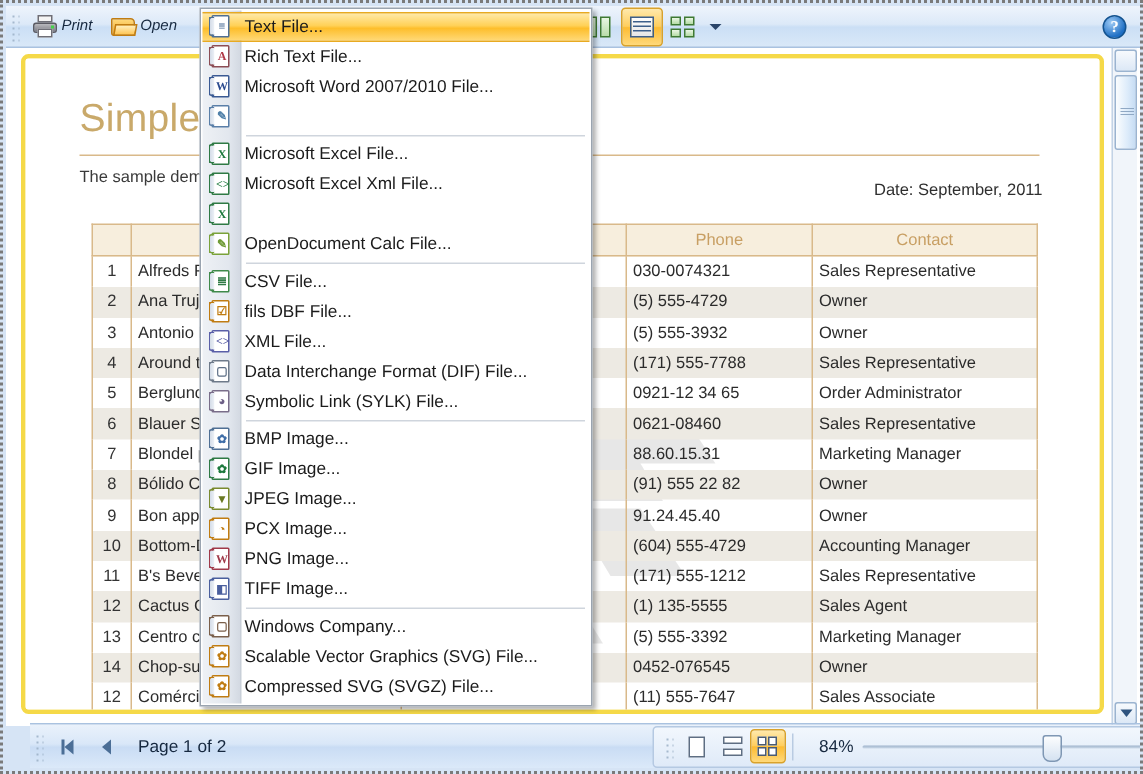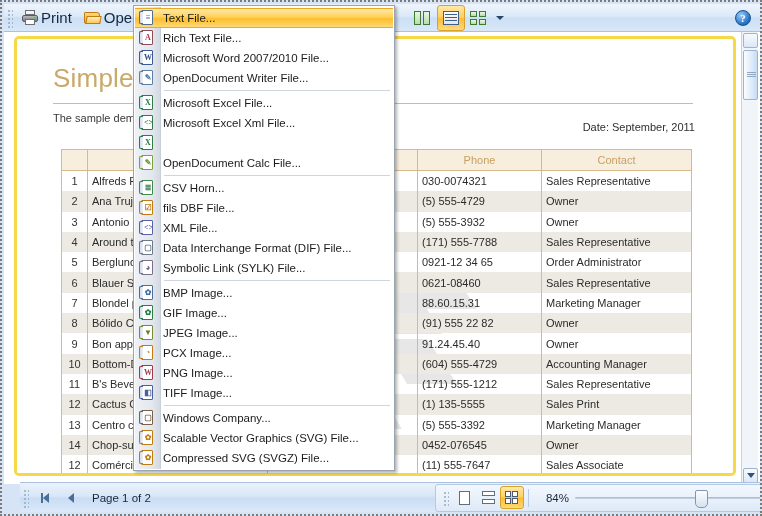--- a/index.html
+++ b/index.html
@@ -31,21 +31,21 @@
     width:7px;height:20px;margin:0 3px 0 2px;
     background-image:radial-gradient(circle,#9bb0c6 35%,transparent 36%);
     background-size:4px 4px;background-position:1px 1px;
     opacity:.85;flex:0 0 auto;
   }
   .tb-btn{
     height:24px;display:flex;align-items:center;gap:3px;
     padding:0 5px;border:1px solid transparent;border-radius:3px;
     color:#1b2b44;white-space:nowrap;flex:0 0 auto;cursor:default;
   }
-  .tb-btn .lbl{font-size:15px;color:#16283f;}
+  .tb-btn .lbl{font-size:10px;color:#16283f;font-style:italic;}
   .tb-icon-btn{
     width:26px;height:24px;display:flex;align-items:center;justify-content:center;
     border:1px solid transparent;border-radius:3px;flex:0 0 auto;
   }
   .tb-icon-btn.active{
     background:linear-gradient(to bottom,#ffe9ac,#ffce5e 48%,#fdbc33 52%,#ffd97a);
     border:1px solid #d9a22b;
   }
   .caret-btn{width:14px;height:24px;display:flex;align-items:center;justify-content:center;flex:0 0 auto;}
   .caret{width:0;height:0;border-left:4px solid transparent;border-right:4px solid transparent;border-top:4px solid #2a4569;}
@@ -413,21 +413,21 @@
                 <td>B's Beverages</td>
                 <td></td>
                 <td>(171) 555-1212</td>
                 <td>Sales Representative</td>
               </tr>
               <tr class="alt">
                 <td class="num">12</td>
                 <td>Cactus Comidas para llevar</td>
                 <td></td>
                 <td>(1) 135-5555</td>
-                <td>Sales Print</td>
+                <td>Sales Agent</td>
               </tr>
               <tr>
                 <td class="num">13</td>
                 <td>Centro comercial Moctezuma</td>
                 <td>3</td>
                 <td>(5) 555-3392</td>
                 <td>Marketing Manager</td>
               </tr>
               <tr class="alt">
                 <td class="num">14</td>
@@ -539,21 +539,20 @@
           <span>Microsoft Word 2007/2010 File...</span>
         </div>
         <div class="mi">
           <span class="mi-icon">
             <span class="di">
               <span class="pg" style="border-color:#5a7fa8;background:#ffffff"></span>
               <span class="sp" style="border-color:#5a7fa8"></span>
               <span class="mk" style="color:#4f7fa8">✎</span>
             </span>
           </span>
-          <span>OpenDocument Writer File...</span>
         </div>
         <div class="mi-sep"></div>
         <div class="mi">
           <span class="mi-icon">
             <span class="di">
               <span class="pg" style="border-color:#2f7a45;background:#ffffff"></span>
               <span class="sp" style="border-color:#2f7a45"></span>
               <span class="mk" style="color:#1d7a3d">X</span>
             </span>
           </span>
@@ -590,21 +589,21 @@
         </div>
         <div class="mi-sep"></div>
         <div class="mi">
           <span class="mi-icon">
             <span class="di">
               <span class="pg" style="border-color:#3f8a4a;background:#ffffff"></span>
               <span class="sp" style="border-color:#3f8a4a"></span>
               <span class="mk" style="color:#2f7a45">≣</span>
             </span>
           </span>
-          <span>CSV Horn...</span>
+          <span>CSV File...</span>
         </div>
         <div class="mi">
           <span class="mi-icon">
             <span class="di">
               <span class="pg" style="border-color:#c07c12;background:#ffffff"></span>
               <span class="sp" style="border-color:#c07c12"></span>
               <span class="mk" style="color:#c07c12">☑</span>
             </span>
           </span>
           <span>fils DBF File...</span>

